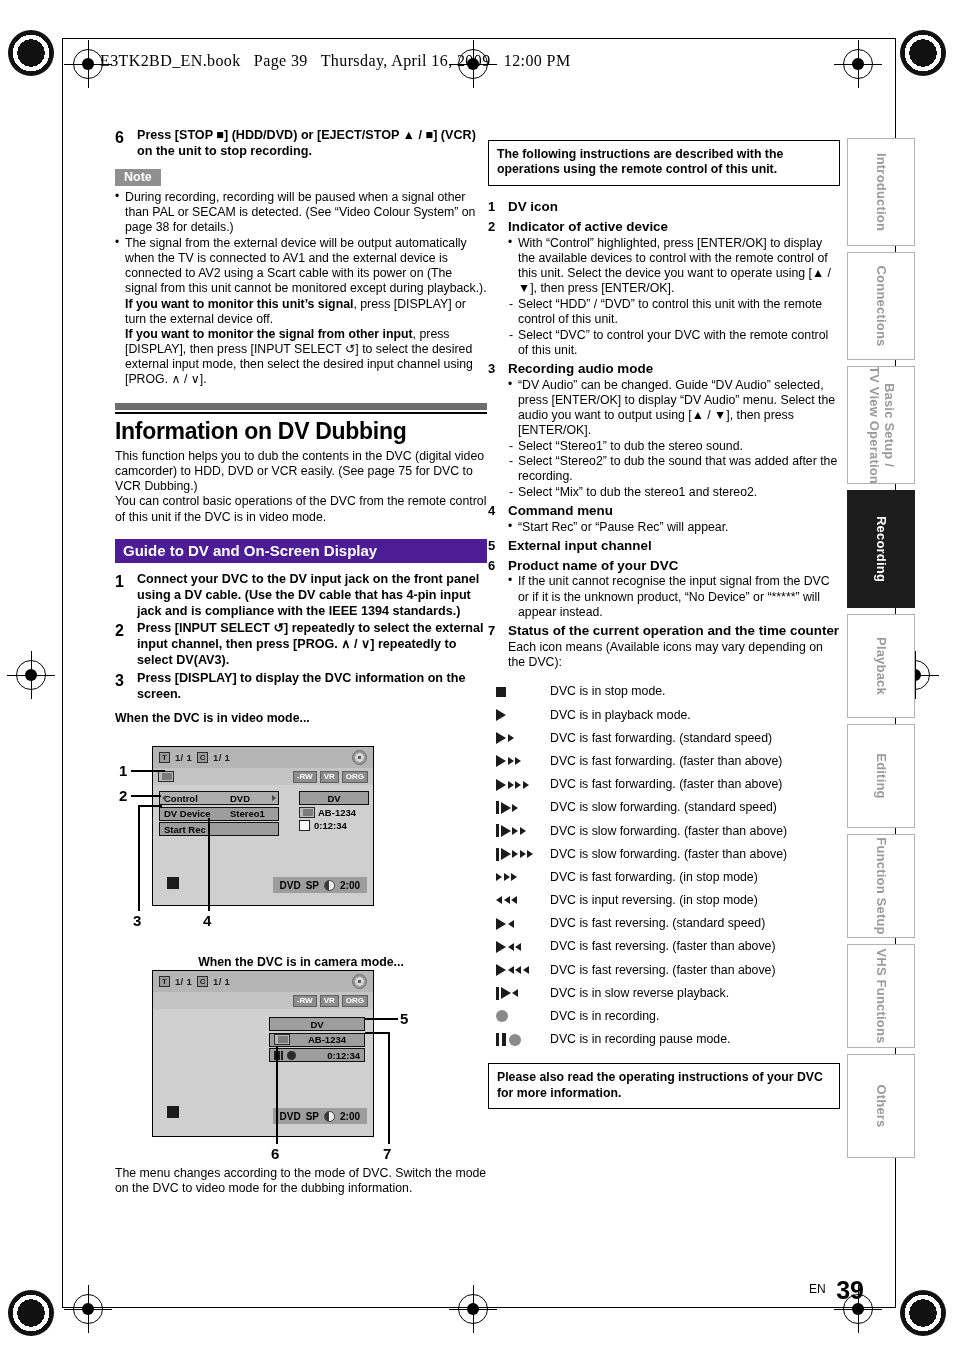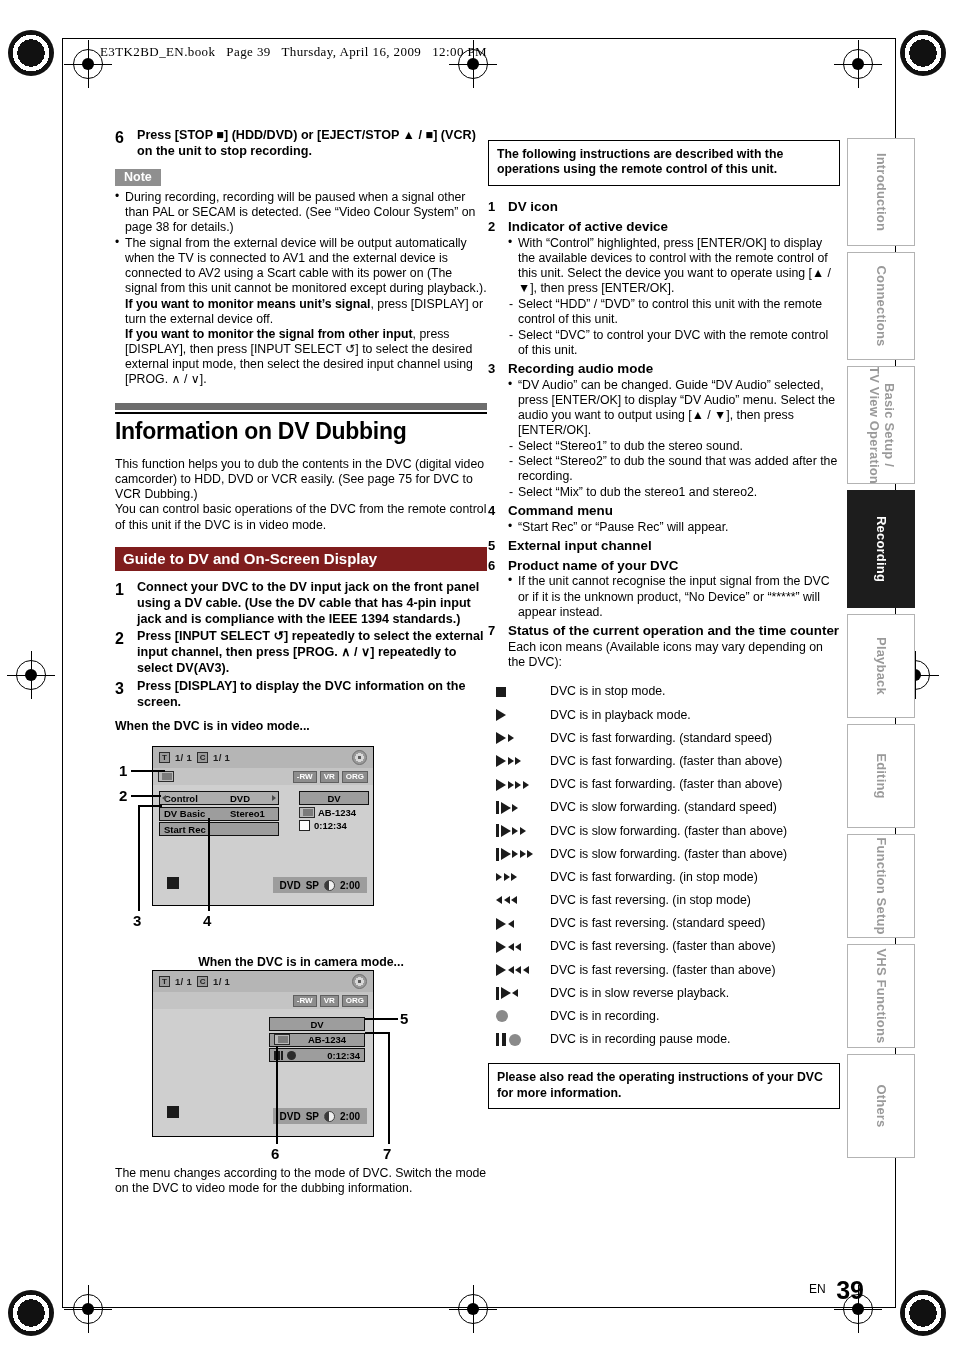--- a/index.html
+++ b/index.html
@@ -28,23 +28,23 @@
     background:#000; border-radius:50%;
   }
   .crop-line { position:absolute; background:#000; }
 
   
   .page-frame {
     position:absolute; left:62px; top:38px; width:834px; height:1270px;
     border:1px solid #000;
   }
   .hdr-strip {
-    position:absolute; left:100px; top:44px; width:420px; height:24px;
+    position:absolute; left:100px; top:52px; width:420px; height:24px;
     font-family:"Liberation Serif", serif;
-    font-size:13px; letter-spacing:0.4px; color:#000;
+    font-size:16px; letter-spacing:0.4px; color:#000;
     white-space:pre;
   }
 
   
   .col-left  { position:absolute; left:115px; top:128px; width:372px; }
   .col-right { position:absolute; left:488px; top:140px; width:352px; }
 
   
   .step { display:flex; margin-bottom:2px; }
   .step-num {
@@ -71,25 +71,25 @@
   ul.dashes > li {
     position:relative; padding-left:10px; font-size:12.3px; line-height:1.23;
   }
   ul.dashes > li::before { content:"-"; position:absolute; left:1px; top:0; }
   .b { font-weight:bold; }
   .para { font-size:12.3px; line-height:1.24; }
 
   .rule-top { height:7px; background:#6d6d6d; margin:16px 0 0; }
   .rule-thin { height:2px; background:#000; margin:2px 0 5px; }
   h1.sec-title {
-    font-size:23px; font-weight:bold; margin:0 0 12px; letter-spacing:-0.3px;
+    font-size:23px; font-weight:bold; margin:0 0 4px; letter-spacing:-0.3px;
     line-height:1.1;
   }
   .bar-head {
-    background:#7f1d1d; color:#fff; font-weight:bold; font-size:15px;
+    background:#4c1d95; color:#fff; font-weight:bold; font-size:15px;
     padding:3px 8px 4px; margin:14px 0 9px;
   }
   .subcap { font-weight:bold; font-size:12.3px; margin:8px 0 5px; }
 
   .boxnote {
     border:1.4px solid #000; padding:6px 8px 7px;
     font-weight:bold; font-size:12.3px; line-height:1.26;
   }
 
   
@@ -278,21 +278,21 @@
     <div class="step-num">6</div>
     <div class="step-body">Press [STOP ■] (HDD/DVD) or [EJECT/STOP ▲ / ■] (VCR) on the unit to stop recording.</div>
   </div>
 
   <div><span class="note-tag">Note</span></div>
 
   <ul class="bullets">
     <li>During recording, recording will be paused when a signal other than PAL or SECAM is detected. (See “Video Colour System” on page 38 for details.)</li>
     <li>
       <span>The signal from the external device will be output automatically when the TV is connected to AV1 and the external device is connected to AV2 using a Scart cable with its power on (The signal from this unit cannot be monitored except during playback.).</span><br>
-      <span class="b">If you want to monitor means unit’s signal</span><span>, press [DISPLAY] or turn the external device off.</span><br>
+      <span class="b">If you want to monitor this unit’s signal</span><span>, press [DISPLAY] or turn the external device off.</span><br>
       <span class="b">If you want to monitor the signal from other input</span><span>, press [DISPLAY], then press [INPUT SELECT ↺] to select the desired external input mode, then select the desired input channel using [PROG. ∧ / ∨].</span>
     </li>
   </ul>
 
   <div class="rule-top"></div>
   <div class="rule-thin"></div>
   <h1 class="sec-title">Information on DV Dubbing</h1>
   <div class="para">This function helps you to dub the contents in the DVC (digital video camcorder) to HDD, DVD or VCR easily. (See page 75 for DVC to VCR Dubbing.)</div>
   <div class="para">You can control basic operations of the DVC from the remote control of this unit if the DVC is in video mode.</div>
 
@@ -335,21 +335,21 @@
   </div>
 
   <div style="position:absolute; left:6px; top:44px; width:120px;">
     <div class="menu-row hl">
       <span class="arrow-l"></span>
       <span class="k">Control</span>
       <span>DVD</span>
       <span class="arrow-r"></span>
     </div>
     <div class="menu-row">
-      <span class="k">DV Basic</span>
+      <span class="k">DV Device</span>
       <span>Stereo1</span>
     </div>
     <div class="menu-row">
       <span class="k">Start Rec</span>
     </div>
   </div>
 
   <div class="dvpanel" style="left:146px; top:44px; width:70px;">
     <div class="dvtitle">DV</div>
     <div style="display:flex; align-items:center; gap:3px;">
@@ -635,21 +635,21 @@
     <div class="iconrow">
         <div class="iconcell">
           <span class="g">
             <span class="tri-ls"></span>
             <span class="sp2"></span>
             <span class="tri-ls"></span>
             <span class="sp2"></span>
             <span class="tri-ls"></span>
           </span>
         </div>
-      <div class="iconlbl">DVC is fast reversing. (in stop mode)</div>
+      <div class="iconlbl">DVC is input reversing. (in stop mode)</div>
       </div>
 
     <div class="iconrow">
         <div class="iconcell">
           <span class="g">
             <span class="tri"></span>
             <span class="sp2"></span>
             <span class="tri-ls"></span>
           </span>
         </div>

